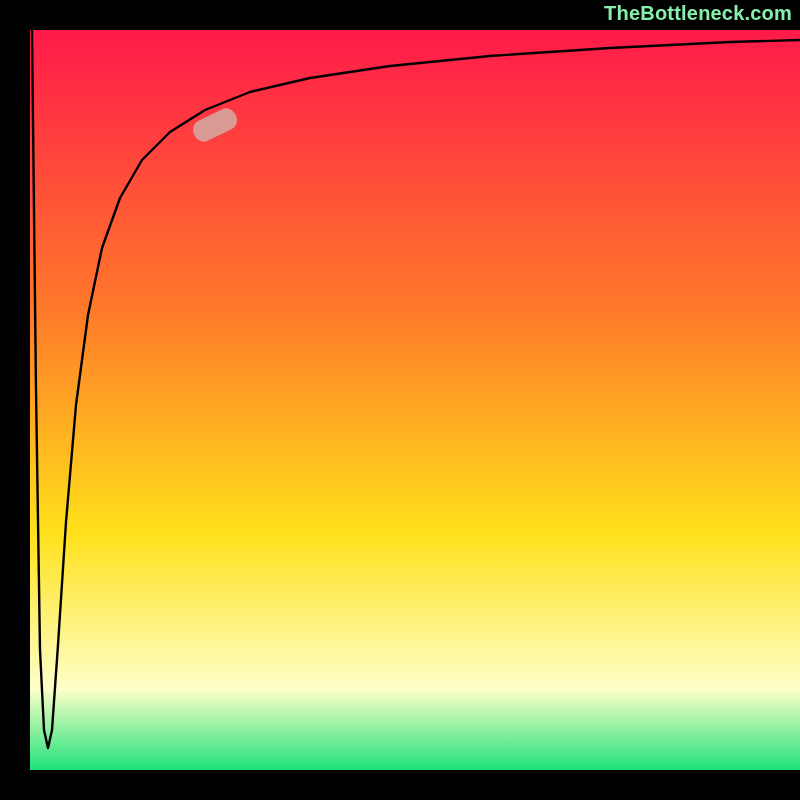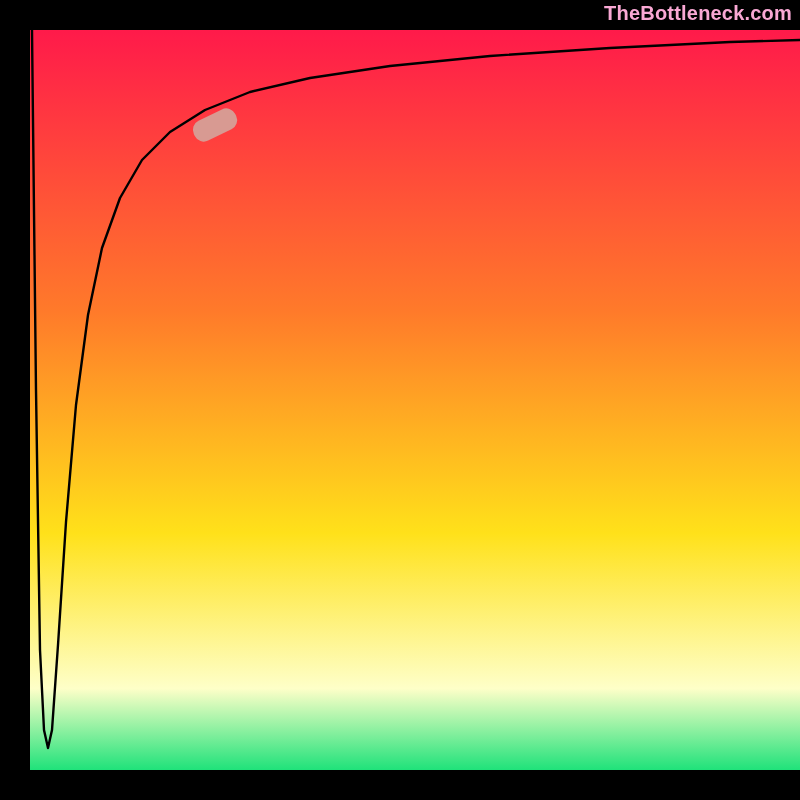--- a/index.html
+++ b/index.html
@@ -8,21 +8,21 @@
     height: 800px;
     background: #000;
     position: relative;
     overflow: hidden;
     font-family: Arial, Helvetica, sans-serif;
   }
   .watermark {
     position: absolute;
     top: 2px;
     right: 8px;
-    color: #f9a8d4;
+    color: #86efac;
     font-size: 20px;
     font-weight: 600;
     z-index: 5;
     letter-spacing: 0.2px;
   }
   .plot-area {
     position: absolute;
     left: 30px;
     top: 30px;
     width: 770px;

